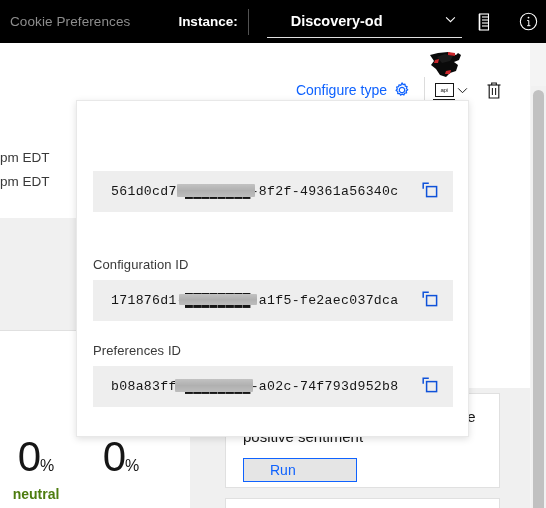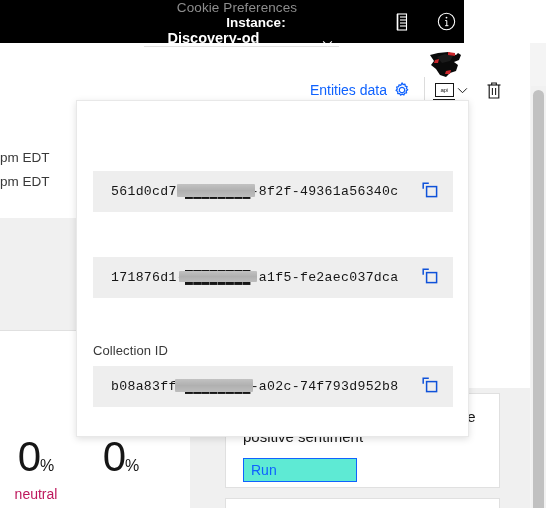--- a/index.html
+++ b/index.html
@@ -13,27 +13,26 @@
     font-family: "Liberation Sans", sans-serif;
     background: #ffffff;
     position: relative;
     -webkit-font-smoothing: antialiased;
   }
 
   
   .header {
     position: absolute;
     left: 0; top: 0;
-    width: 464px;
+    width: 546px;
     height: 43px;
     background: #000000;
     display: flex;
     align-items: center;
     z-index: 30;
-    flex-direction: column;
   }
   .cookie-pref {
     color: #8d8d8d;
     font-size: 13.5px;
     margin-left: 10px;
     letter-spacing: 0.1px;
     white-space: nowrap;
   }
   .instance-label {
     color: #ffffff;
@@ -327,22 +326,23 @@
     line-height: 1;
     letter-spacing: -1px;
   }
   .stat-pct {
     font-size: 16px;
     color: #161616;
     font-weight: 400;
   }
   .stat-label {
     font-size: 14px;
-    color: #be185d;
+    color: #4d7c0f;
     margin-top: 8px;
+    font-weight: bold;
   }
 
   .query-card {
     position: absolute;
     left: 225px;
     top: 5px;
     width: 275px;
     height: 95px;
     background: #ffffff;
     border: 1px solid #e0e0e0;
@@ -353,27 +353,27 @@
     color: #161616;
     line-height: 1.33;
     margin: 13px 16px 0 17px;
   }
   .query-text b { font-weight: bold; }
   .run-btn {
     margin: 11px 16px 0 17px;
     width: 114px;
     height: 24px;
     border: 1px solid #0f62fe;
-    background: #5eead4;
+    background: #e5e5e5;
     color: #0f62fe;
     font-size: 14px;
     font-family: "Liberation Sans", sans-serif;
     display: flex;
     align-items: center;
-    padding-left: 7px;
+    padding-left: 26px;
     box-sizing: border-box;
     cursor: pointer;
   }
   .query-card-2 {
     position: absolute;
     left: 225px;
     top: 110px;
     width: 275px;
     height: 40px;
     background: #ffffff;
@@ -445,21 +445,21 @@
 
   <div class="bg-card-a"></div>
   <div class="bg-card-b">
   </div>
   <span class="edt-line1">pm EDT</span>
   <span class="edt-line2">pm EDT</span>
   <div class="bg-card-c"></div>
 
   <div class="toolbar">
     <span class="configure-link">
-      <span>Entities data</span>
+      <span>Configure type</span>
       <svg width="16" height="16" viewBox="0 0 16 16">
         <path d="M8 5.3 A2.7 2.7 0 1 0 8 10.7 A2.7 2.7 0 1 0 8 5.3 Z" fill="none" stroke="#0f62fe" stroke-width="1.25"></path>
         <path d="M8 0.9 L9.1 2.6 L11 2.1 L11.2 4.1 L13.1 4.6 L12.3 6.4 L13.7 7.8 L12.1 9 L12.6 10.9 L10.6 11.1 L9.9 12.9 L8.2 12.1 L6.6 13.2 L5.7 11.5 L3.7 11.5 L3.8 9.5 L2.1 8.5 L3.3 7 L2.6 5.1 L4.6 4.7 L5 2.8 L6.9 3.3 Z" fill="none" stroke="#0f62fe" stroke-width="1.25" stroke-linejoin="round"></path>
       </svg>
     </span>
     <div class="toolbar-sep"></div>
     <div class="api-btn">
       <span class="api-glyph">
         <span class="inner">api</span>
       </span>
@@ -495,34 +495,35 @@
         <span class="copy-btn">
           <svg width="19" height="19" viewBox="0 0 19 19">
             <path d="M1.2 6.8 L1.2 1.2 L6.8 1.2" fill="none" stroke="#0f52d9" stroke-width="1.5"></path>
             <rect x="4.6" y="4.6" width="10" height="10" fill="none" stroke="#0f52d9" stroke-width="1.5"></rect>
           </svg>
         </span>
       </div>
     </div>
 
     <div class="field-group fg2">
+      <div class="field-label">Configuration ID</div>
       <div class="field-box">
         <span class="field-value">171876d1-████████-a1f5-fe2aec037dca</span>
         <span class="redact r2"></span>
         <span class="copy-btn">
           <svg width="19" height="19" viewBox="0 0 19 19">
             <path d="M1.2 6.8 L1.2 1.2 L6.8 1.2" fill="none" stroke="#0f52d9" stroke-width="1.5"></path>
             <rect x="4.6" y="4.6" width="10" height="10" fill="none" stroke="#0f52d9" stroke-width="1.5"></rect>
           </svg>
         </span>
       </div>
     </div>
 
     <div class="field-group fg3">
-      <div class="field-label">Collection ID</div>
+      <div class="field-label">Preferences ID</div>
       <div class="field-box">
         <span class="field-value">b08a83ff-████████-a02c-74f793d952b8</span>
         <span class="redact r3"></span>
         <span class="copy-btn">
           <svg width="19" height="19" viewBox="0 0 19 19">
             <path d="M1.2 6.8 L1.2 1.2 L6.8 1.2" fill="none" stroke="#0f52d9" stroke-width="1.5"></path>
             <rect x="4.6" y="4.6" width="10" height="10" fill="none" stroke="#0f52d9" stroke-width="1.5"></rect>
           </svg>
         </span>
       </div>

